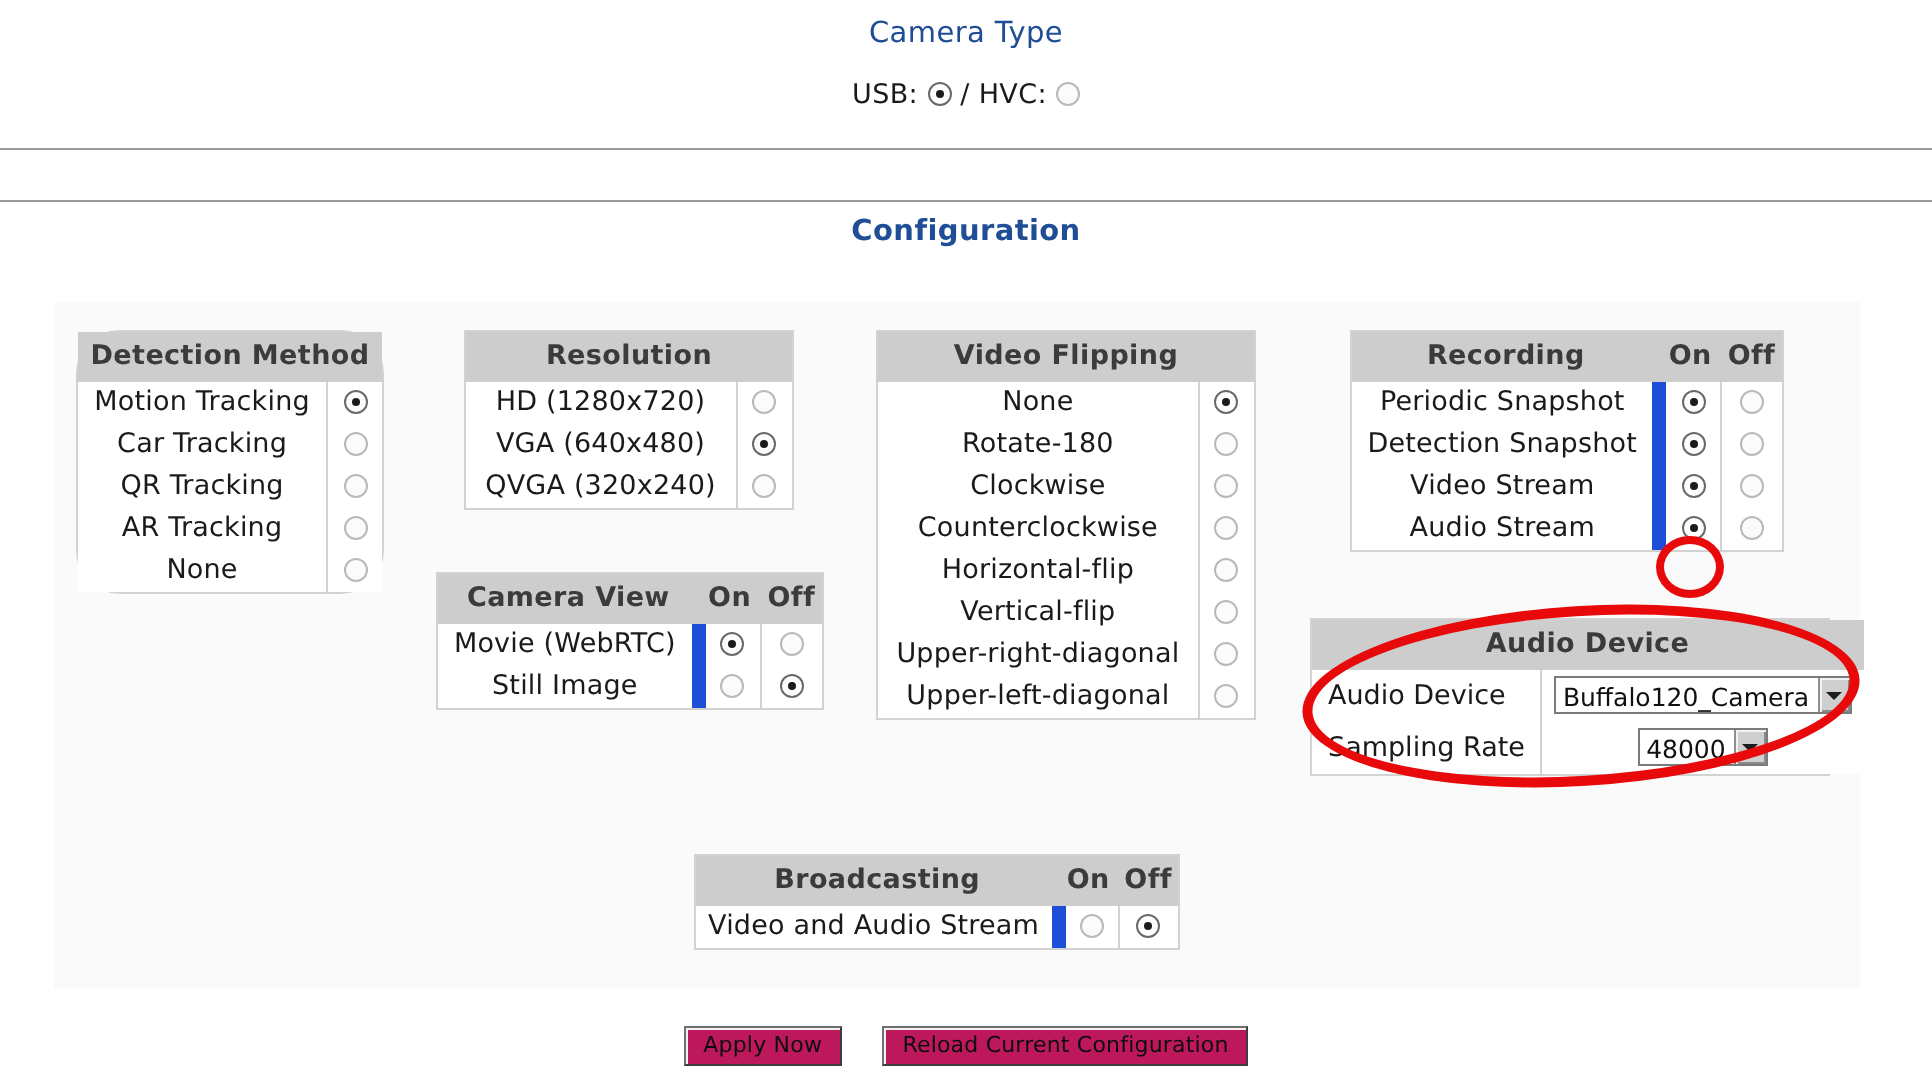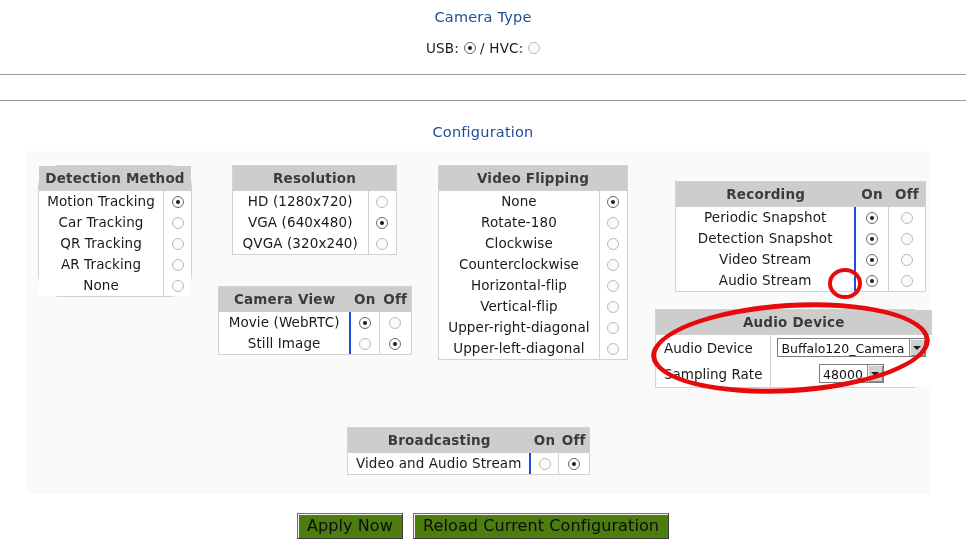--- a/index.html
+++ b/index.html
@@ -43,23 +43,24 @@
     height: 0;
     position: absolute;
     left: 0;
     right: 0;
   }
   #hr-top { top: 74px; }
   #hr-bottom { top: 100px; }
 
   #config-heading {
     position: absolute;
-    top: 124px;
+    top: 108px;
     left: 0;
     right: 0;
+    font-weight: bold;
   }
 
   
   .radio {
     display: inline-block;
     width: 12px;
     height: 12px;
     border-radius: 50%;
     box-sizing: border-box;
     border: 1px solid #b9b9b9;
@@ -121,37 +122,37 @@
     padding: 4px 3px 5px 3px;
     border: 0;
     letter-spacing: 0.2px;
   }
   .panel td.lab {
     padding: 2px 6px 3px 6px;
     text-align: center;
     font-size: 13.5px;
     color: #1a1a1a;
     white-space: nowrap;
-    border-right: 2px solid #1d4ed8;
+    border-right: 7px solid #1d4ed8;
     letter-spacing: 0.1px;
   }
   .panel td.rad {
     text-align: center;
     padding: 2px 7px 3px 7px;
     border-right: 1px solid #d2d2d2;
   }
   .panel td.rad.last { border-right: 0; }
   .panel tr.body-row td { background: #ffffff; }
 
   
   #panel-detection  { left: 11px;  top: 14px;  width: 154px; border-radius: 22px; }
   #panel-resolution { left: 205px; top: 14px;  width: 165px; }
   #panel-cameraview { left: 191px; top: 135px; width: 194px; }
   #panel-flipping   { left: 411px; top: 14px;  width: 190px; }
-  #panel-recording  { left: 648px; top: 14px;  width: 251px; margin-top: 16px; }
+  #panel-recording  { left: 648px; top: 14px;  width: 217px; }
   #panel-audiodev   { left: 628px; top: 158px; width: 260px; }
   #panel-broadcast  { left: 320px; top: 276px; width: 243px; }
 
   #panel-detection td.lab,
   #panel-resolution td.lab,
   #panel-flipping td.lab { border-right: 1px solid #d2d2d2; }
 
   
   #panel-audiodev td.lab2 {
     padding: 3px 8px 4px 8px;
@@ -204,30 +205,30 @@
   
   #button-bar {
     position: absolute;
     top: 513px;
     left: 0;
     right: 0;
     text-align: center;
   }
   .btn {
     display: inline-block;
-    background: #4d7c0f;
+    background: #be185d;
     border: 1px solid #6f6f6f;
     border-right-color: #3d3d3d;
     border-bottom-color: #3d3d3d;
     box-shadow: inset 1px 1px 0 #f4f2ee;
     color: #0d0d0d;
-    font-size: 16px;
+    font-size: 11px;
     font-family: "DejaVu Sans", "Liberation Sans", sans-serif;
     padding: 2px 9px 3px 9px;
-    margin: 0 3px;
+    margin: 0 8px;
     cursor: pointer;
     letter-spacing: 0.1px;
   }
 
   
   .annot {
     position: absolute;
     border: 4px solid #e8090b;
     border-radius: 50%;
     box-sizing: border-box;

